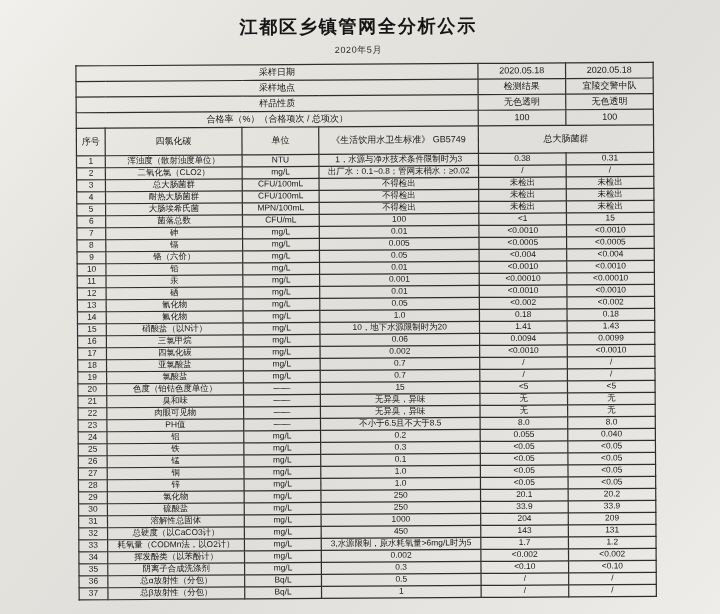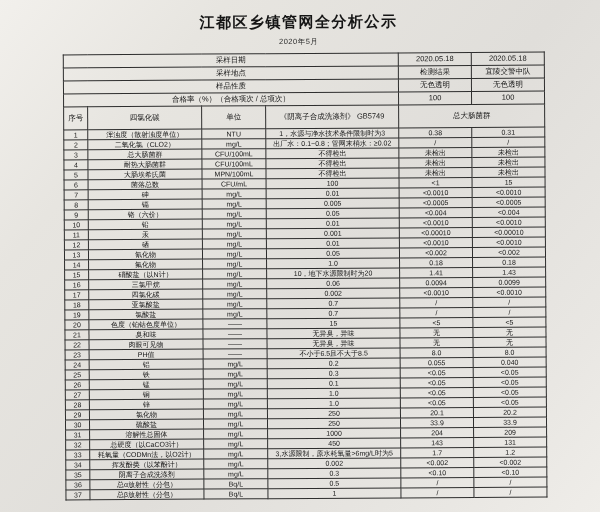--- a/index.html
+++ b/index.html
@@ -79,21 +79,21 @@
       </tr>
       <tr class="hrow">
         <td colspan="4">合格率（%）（合格项次 / 总项次）</td>
         <td>100</td>
         <td>100</td>
       </tr>
       <tr class="chead">
         <th>序号</th>
         <th>四氯化碳</th>
         <th>单位</th>
-        <th>《阴离子合成洗涤剂》 GB5749</th>
+        <th>《生活饮用水卫生标准》 GB5749</th>
         <th colspan="2">总大肠菌群</th>
       </tr>
     </thead>
     <tbody>
         <tr>
           <td class="c-idx">1</td>
           <td class="c-item">浑浊度（散射浊度单位）</td>
           <td class="c-unit">NTU</td>
           <td class="c-std">1，水源与净水技术条件限制时为3</td>
           <td class="c-res">0.38</td>

